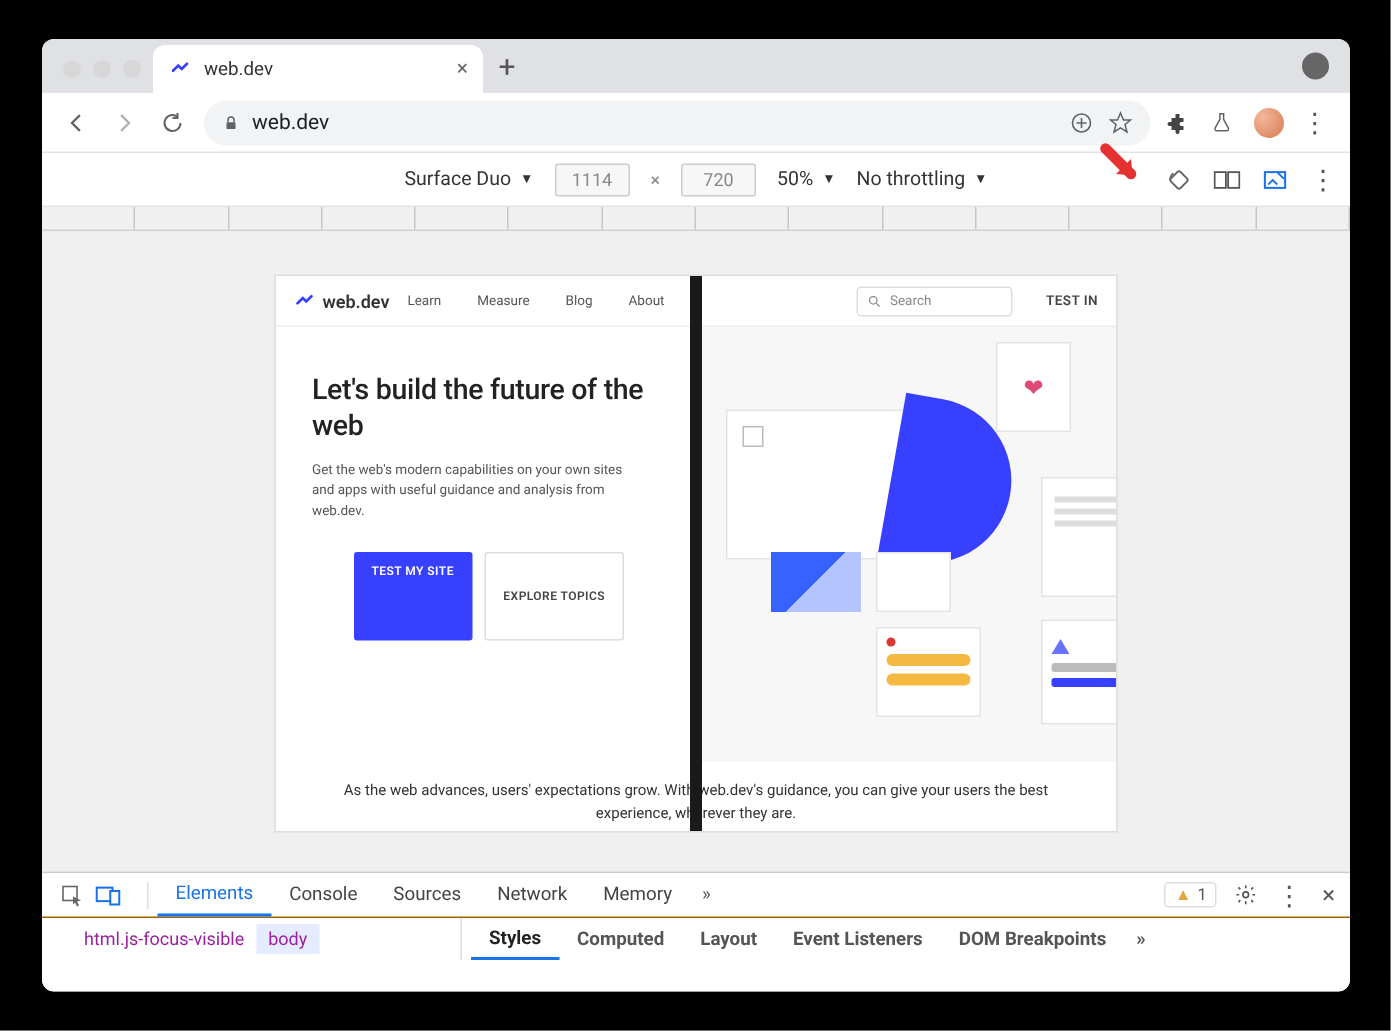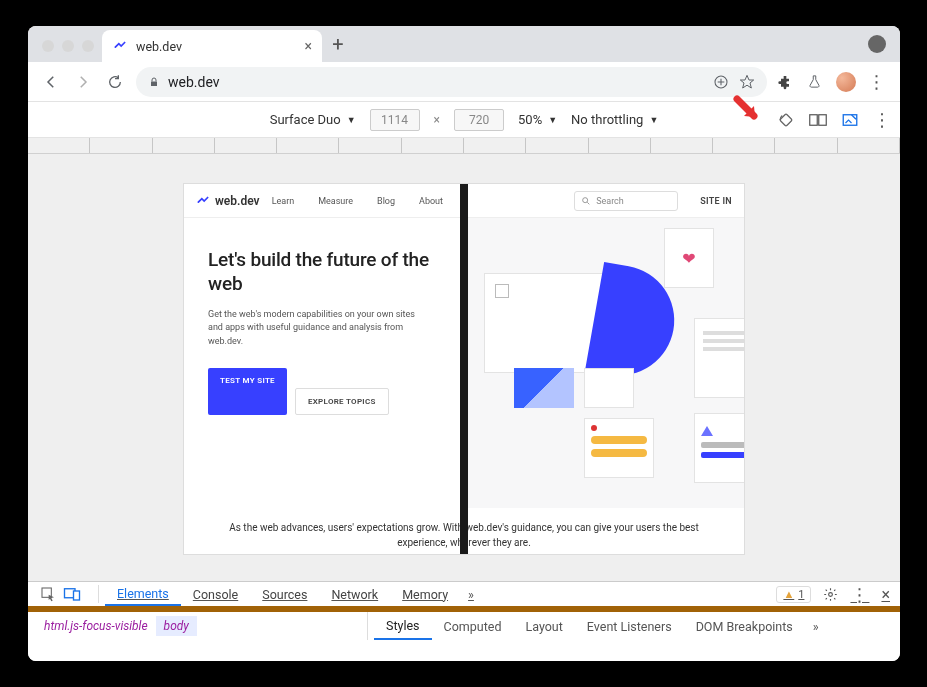--- a/index.html
+++ b/index.html
@@ -56,23 +56,23 @@
 .wd-header { height:34px; display:flex; align-items:center; padding:0 12px; gap:12px; font-size:10px; color:#444; border-bottom:1px solid #eee; }
 .wd-logo { display:flex; align-items:center; gap:5px; font-weight:600; font-size:12px; color:#333; }
 .wd-nav { display:flex; gap:24px; font-size:9px; color:#555; }
 .wd-search { margin-left:auto; border:1px solid #ddd; border-radius:3px; height:20px; width:104px; display:flex; align-items:center; padding:0 6px; gap:5px; font-size:9px; color:#888; }
 .wd-signin { font-size:9px; font-weight:600; color:#444; margin-left:10px; letter-spacing:.3px; }
 
 .wd-main { display:flex; height:290px; }
 .wd-left { width:50%; padding:30px 20px 0 24px; }
 .wd-title { font-size:19px; font-weight:500; color:#222; line-height:1.25; letter-spacing:-.2px; }
 .wd-desc { font-size:9px; color:#555; margin-top:12px; line-height:1.5; max-width:210px; }
-.wd-buttons { display:flex; gap:8px; margin-top:20px; }
+.wd-buttons { display:flex; gap:8px; margin-top:20px;justify-content:center; }
 .wd-btn-primary { background:#3740ff; color:#fff; font-size:8px; font-weight:600; padding:8px 12px; border-radius:2px; letter-spacing:.3px; }
-.wd-btn-secondary { background:#fff; border:1px solid #ddd; color:#444; font-size:8px; font-weight:600; padding:8px 12px; border-radius:2px; letter-spacing:.3px;margin-top:20px; }
+.wd-btn-secondary { background:#fff; border:1px solid #ddd; color:#444; font-size:8px; font-weight:600; padding:24px 12px; border-radius:2px; letter-spacing:.3px; }
 
 .wd-right { width:50%; position:relative; background:#f7f7f8; }
 .blob { position:absolute; }
 .blueblob { width:80px; height:110px; background:#3740ff; border-radius:0 60px 60px 0; left:130px; top:50px; transform:rotate(10deg); }
 .card1 { left:20px; top:55px; width:140px; height:100px; background:#fff; border:1px solid #e3e3e3; }
 .card1::before { content:""; position:absolute; left:10px; top:10px; width:12px; height:12px; border:1px solid #bbb; }
 .card2 { left:50px; top:150px; width:60px; height:40px; background:linear-gradient(135deg,#3862ff 50%,#b3c4ff 50%); }
 .card3 { left:120px; top:150px; width:50px; height:40px; background:#fff; border:1px solid #e3e3e3; }
 .heart { right:30px; top:10px; width:50px; height:60px; background:#fff; border:1px solid #e3e3e3; display:flex; align-items:center; justify-content:center; font-size:16px; color:#e04876; }
 .sidecard { right:-10px; top:100px; width:60px; height:80px; background:#fff; border:1px solid #e3e3e3; padding:8px; }
@@ -83,35 +83,35 @@
 .chatcard { left:120px; top:200px; width:70px; height:60px; background:#fff; border:1px solid #e3e3e3; padding:6px; }
 .chatcard .dot { width:6px;height:6px;background:#d33;border-radius:50%; }
 .chatcard .bub { height:8px; background:#f5b942; border-radius:4px; margin:5px 0; }
 
 .hinge { position:absolute; left:50%; top:0; width:8px; height:100%; background:#1a1a1a; transform:translateX(-50%); }
 
 .wd-tagline { text-align:center; font-size:10px; color:#333; padding:12px 40px 0; line-height:1.5; }
 
 
 .devtools { height:80px; background:#fff; border-top:1px solid #cbcbcb; display:flex; flex-direction:column; }
-.dt-tabs { height:30px; display:flex; align-items:center; border-bottom:6px solid #a16207; font-size:12.5px; color:#555; position:relative;text-decoration:underline; }
+.dt-tabs { height:30px; display:flex; align-items:center; border-bottom:1px solid #a16207; font-size:12.5px; color:#555; position:relative; }
 .dt-left-icons { display:flex; gap:0; padding:0 8px; }
 .dt-icon { width:24px; height:24px; display:flex; align-items:center; justify-content:center; color:#666; cursor:pointer; }
 .dt-tab { padding:0 12px; height:100%; display:flex; align-items:center; cursor:pointer; color:#444; }
 .dt-tab.active { color:#1a73e8; border-bottom:2px solid #1a73e8; }
 .dt-more { padding:0 8px; color:#555; }
 .dt-right { margin-left:auto; display:flex; align-items:center; gap:12px; padding-right:10px; }
 .issue-badge { display:flex; align-items:center; gap:4px; border:1px solid #ddd; padding:1px 6px; border-radius:3px; font-size:11px; }
 .issue-badge .tri { color:#e5a33b; font-size:11px; }
 
 .dt-sub { flex:1; display:flex; }
-.crumbs { width:340px; height:28px; display:flex; align-items:center; padding:0 8px; font-size:12px; gap:0; border-right:1px solid #ddd;font-style:italic; }
+.crumbs { width:280px; height:28px; display:flex; align-items:center; padding:0 20px; font-size:12px; gap:0; border-right:1px solid #ddd; }
 .crumb { padding:3px 8px; color:#9b1fa0; cursor:pointer; }
 .crumb.sel { background:#e6ecff; }
-.styles-tabs { flex:1; height:28px; display:flex; align-items:center; padding:0 6px; gap:0; font-size:12.5px; color:#555; }
+.styles-tabs { flex:1; height:28px; display:flex; align-items:center; padding:0 6px; gap:0; font-size:12.5px; color:#555;font-weight:bold; }
 .st-tab { padding:0 12px; height:100%; display:flex; align-items:center; cursor:pointer; }
 .st-tab.active { color:#222; border-bottom:2px solid #1a73e8; }
 
 svg { display:block; }
 .tri-down { font-size:9px; margin-left:2px; }
 </style>
 </head>
 <body>
 
 <div class="chrome">
@@ -268,21 +268,21 @@
           <span>Blog</span>
           <span>About</span>
         </div>
         <div class="wd-search">
           <svg width="10" height="10" viewBox="0 0 24 24">
               <circle cx="10" cy="10" r="6" stroke="#888" stroke-width="2" fill="none"></circle>
               <path d="M15 15 L20 20" stroke="#888" stroke-width="2"></path>
             </svg>
           <span>Search</span>
         </div>
-        <span class="wd-signin">SITE IN</span>
+        <span class="wd-signin">TEST IN</span>
       </div>
 
       <div class="wd-main">
         <div class="wd-left">
           <div class="wd-title">Let's build the future of the web</div>
           <div class="wd-desc">Get the web's modern capabilities on your own sites and apps with useful guidance and analysis from web.dev.</div>
           <div class="wd-buttons">
             <div class="wd-btn-primary">TEST MY SITE</div>
             <div class="wd-btn-secondary">EXPLORE TOPICS</div>
           </div>

